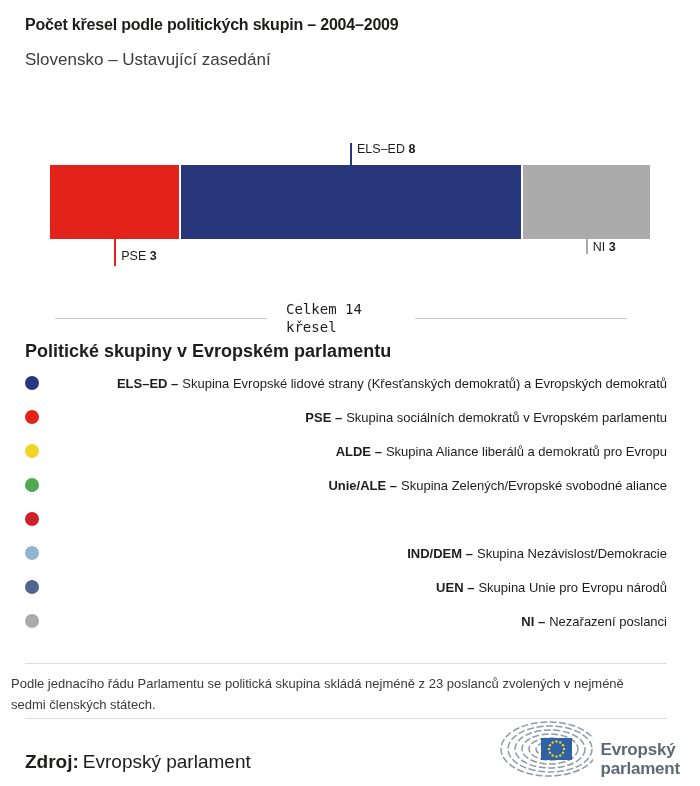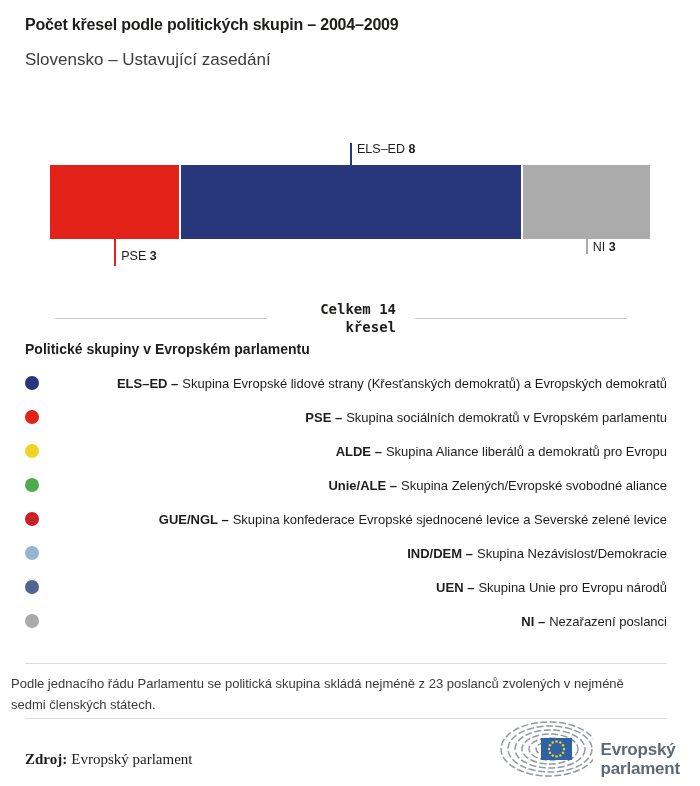--- a/index.html
+++ b/index.html
@@ -23,35 +23,35 @@
   .lbl-below{top:99px;align-items:flex-end;}
   .lbl-pse .tick{height:27px;}
   .lbl-pse .lbl-text{margin-bottom:3px;}
   .lbl-ni .tick{height:15px;}
   .lbl-ni .lbl-text{margin-bottom:0;}
 
   .total-row{position:absolute;left:25px;right:25px;top:300px;display:flex;align-items:center;}
   .total-line{flex:1;height:1px;background:#c9c9c9;}
   .total-line.left{margin-left:30px;}
   .total-line.right{margin-right:40px;}
-  .total-text{width:110px;padding:0 19px;text-align:right;font-family:"DejaVu Sans Mono",monospace;font-weight:bold;font-size:14px;line-height:1.3;color:#1d1d1b;}
+  .total-text{width:110px;padding:0 19px;text-align:left;font-family:"DejaVu Sans Mono",monospace;font-weight:normal;font-size:14px;line-height:1.3;color:#1d1d1b;}
 
-  .legend-heading{position:absolute;left:25px;top:341px;font-size:14px;font-weight:bold;color:#1d1d1b;}
+  .legend-heading{position:absolute;left:25px;top:341px;font-size:18px;font-weight:bold;color:#1d1d1b;}
   .legend{position:absolute;left:25px;top:366px;right:25px;}
   .legend-item{height:34px;display:flex;align-items:center;justify-content:space-between;}
   .dot{width:14px;height:14px;border-radius:50%;flex:0 0 14px;margin-right:13px;}
   .legend-text{font-size:13px;color:#1d1d1b;}
   .legend-text b{margin-right:4px;}
 
   .divider{position:absolute;left:25px;right:25px;height:1px;background:#dcdcdc;}
   .divider.d1{top:663px;}
   .divider.d2{top:718px;}
   .footnote{position:absolute;left:11px;top:673px;width:625px;font-size:13px;line-height:1.65;color:#3a3a39;}
 
-  .source{position:absolute;left:25px;top:751px;font-size:15px;color:#1d1d1b;font-family:Liberation Serif, serif;}
+  .source{position:absolute;left:25px;top:751px;font-size:19px;color:#1d1d1b;}
   .source b{margin-right:4px;}
 
   .logo{position:absolute;right:12px;top:720px;display:flex;align-items:flex-end;}
   .logo-text{font-size:17px;font-weight:bold;line-height:1.12;color:#5d6a76;margin-left:8px;letter-spacing:-0.2px;}
 </style>
 </head>
 <body>
 
 <div class="page">
 
@@ -101,21 +101,20 @@
     <div class="legend-item">
       <span class="dot" style="background: rgb(239, 213, 37);"></span>
       <span class="legend-text"><b>ALDE –</b><span>Skupina Aliance liberálů a demokratů pro Evropu</span></span>
     </div>
     <div class="legend-item">
       <span class="dot" style="background: rgb(79, 169, 78);"></span>
       <span class="legend-text"><b>Unie/ALE –</b><span>Skupina Zelených/Evropské svobodné aliance</span></span>
     </div>
     <div class="legend-item">
       <span class="dot" style="background: rgb(203, 32, 38);"></span>
-      <span class="legend-text"><b>GUE/NGL –</b><span>Skupina konfederace Evropské sjednocené levice a Severské zelené levice</span></span>
     </div>
     <div class="legend-item">
       <span class="dot" style="background: rgb(146, 181, 210);"></span>
       <span class="legend-text"><b>IND/DEM –</b><span>Skupina Nezávislost/Demokracie</span></span>
     </div>
     <div class="legend-item">
       <span class="dot" style="background: rgb(81, 102, 143);"></span>
       <span class="legend-text"><b>UEN –</b><span>Skupina Unie pro Evropu národů</span></span>
     </div>
     <div class="legend-item">

